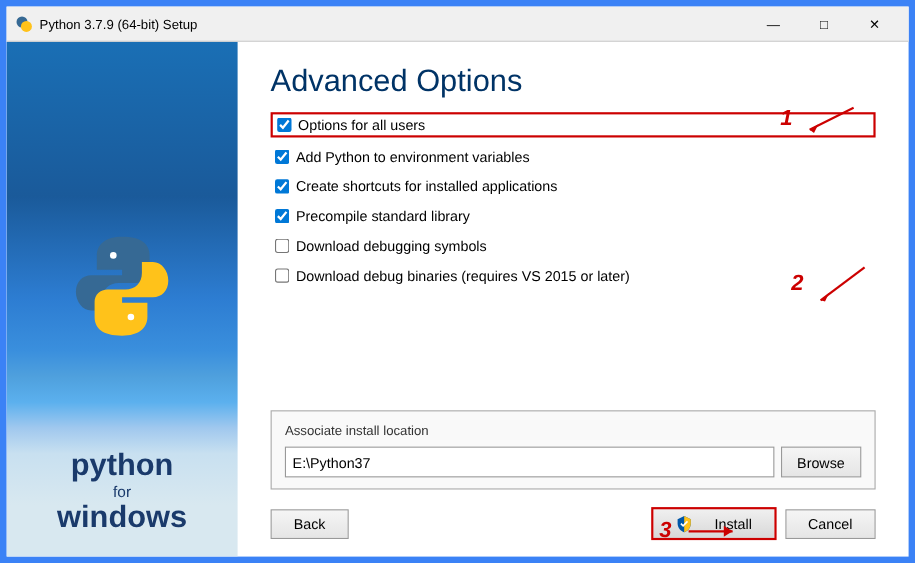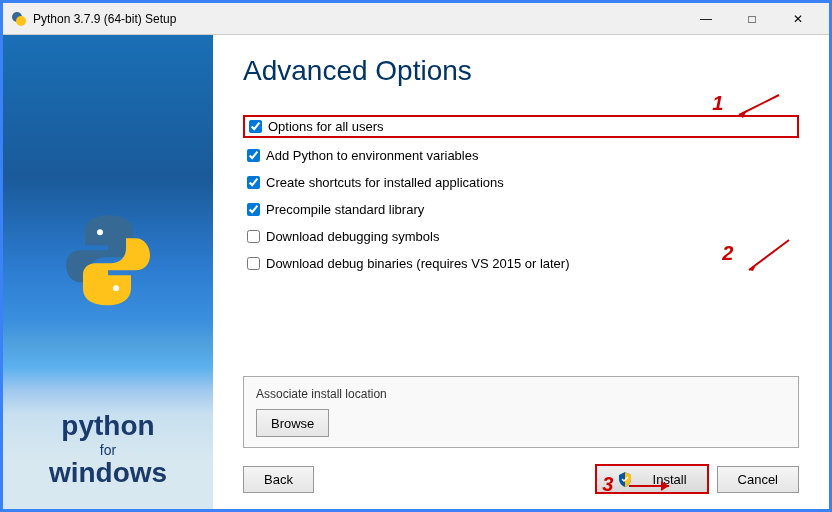--- a/index.html
+++ b/index.html
@@ -12,21 +12,21 @@
       align-items: center;
       width: 832px;
       height: 512px;
       overflow: hidden;
     }
 
     .window {
       width: 832px;
       height: 512px;
       background: #fff;
-      border: 3px solid #3b82f6;
+      border: 6px solid #3b82f6;
       display: flex;
       flex-direction: column;
       box-shadow: 2px 2px 8px rgba(0,0,0,0.3);
     }
 
     .title-bar {
       background: #f0f0f0;
       border-bottom: 1px solid #ccc;
       height: 32px;
       display: flex;
@@ -113,21 +113,21 @@
       flex: 1;
       padding: 20px 30px 15px 30px;
       display: flex;
       flex-direction: column;
     }
 
     .page-title {
       font-size: 28px;
       font-weight: 300;
       color: #003366;
-      margin-bottom: 28px;
+      margin-bottom: 12px;
     }
 
     .options-list {
       flex: 1;
     }
 
     .option-item {
       display: flex;
       align-items: center;
       margin-bottom: 8px;
@@ -340,20 +340,21 @@
 
           <div class="option-item">
             <input type="checkbox" class="checkbox-input" id="opt7" style="">
             <label for="opt7">Download debug binaries (requires VS 2015 or later)</label>
           </div>
         </div>
 
         <div class="install-location">
           <div class="install-location-label">Associate install location</div>
           <div class="install-location-row">
+            <input type="text" class="install-path-input" value="E:\Python37" style="">
             <button class="browse-btn">Browse</button>
           </div>
         </div>
 
         <div class="bottom-buttons">
           <button class="back-btn">Back</button>
           <button class="install-btn">
 
             <svg class="shield-icon" viewBox="0 0 16 16" xmlns="http://www.w3.org/2000/svg">
               <path d="M8,1 L2,4 L2,8 C2,12 5,15 8,16 C11,15 14,12 14,8 L14,4 Z" fill="#0057a8"></path>

